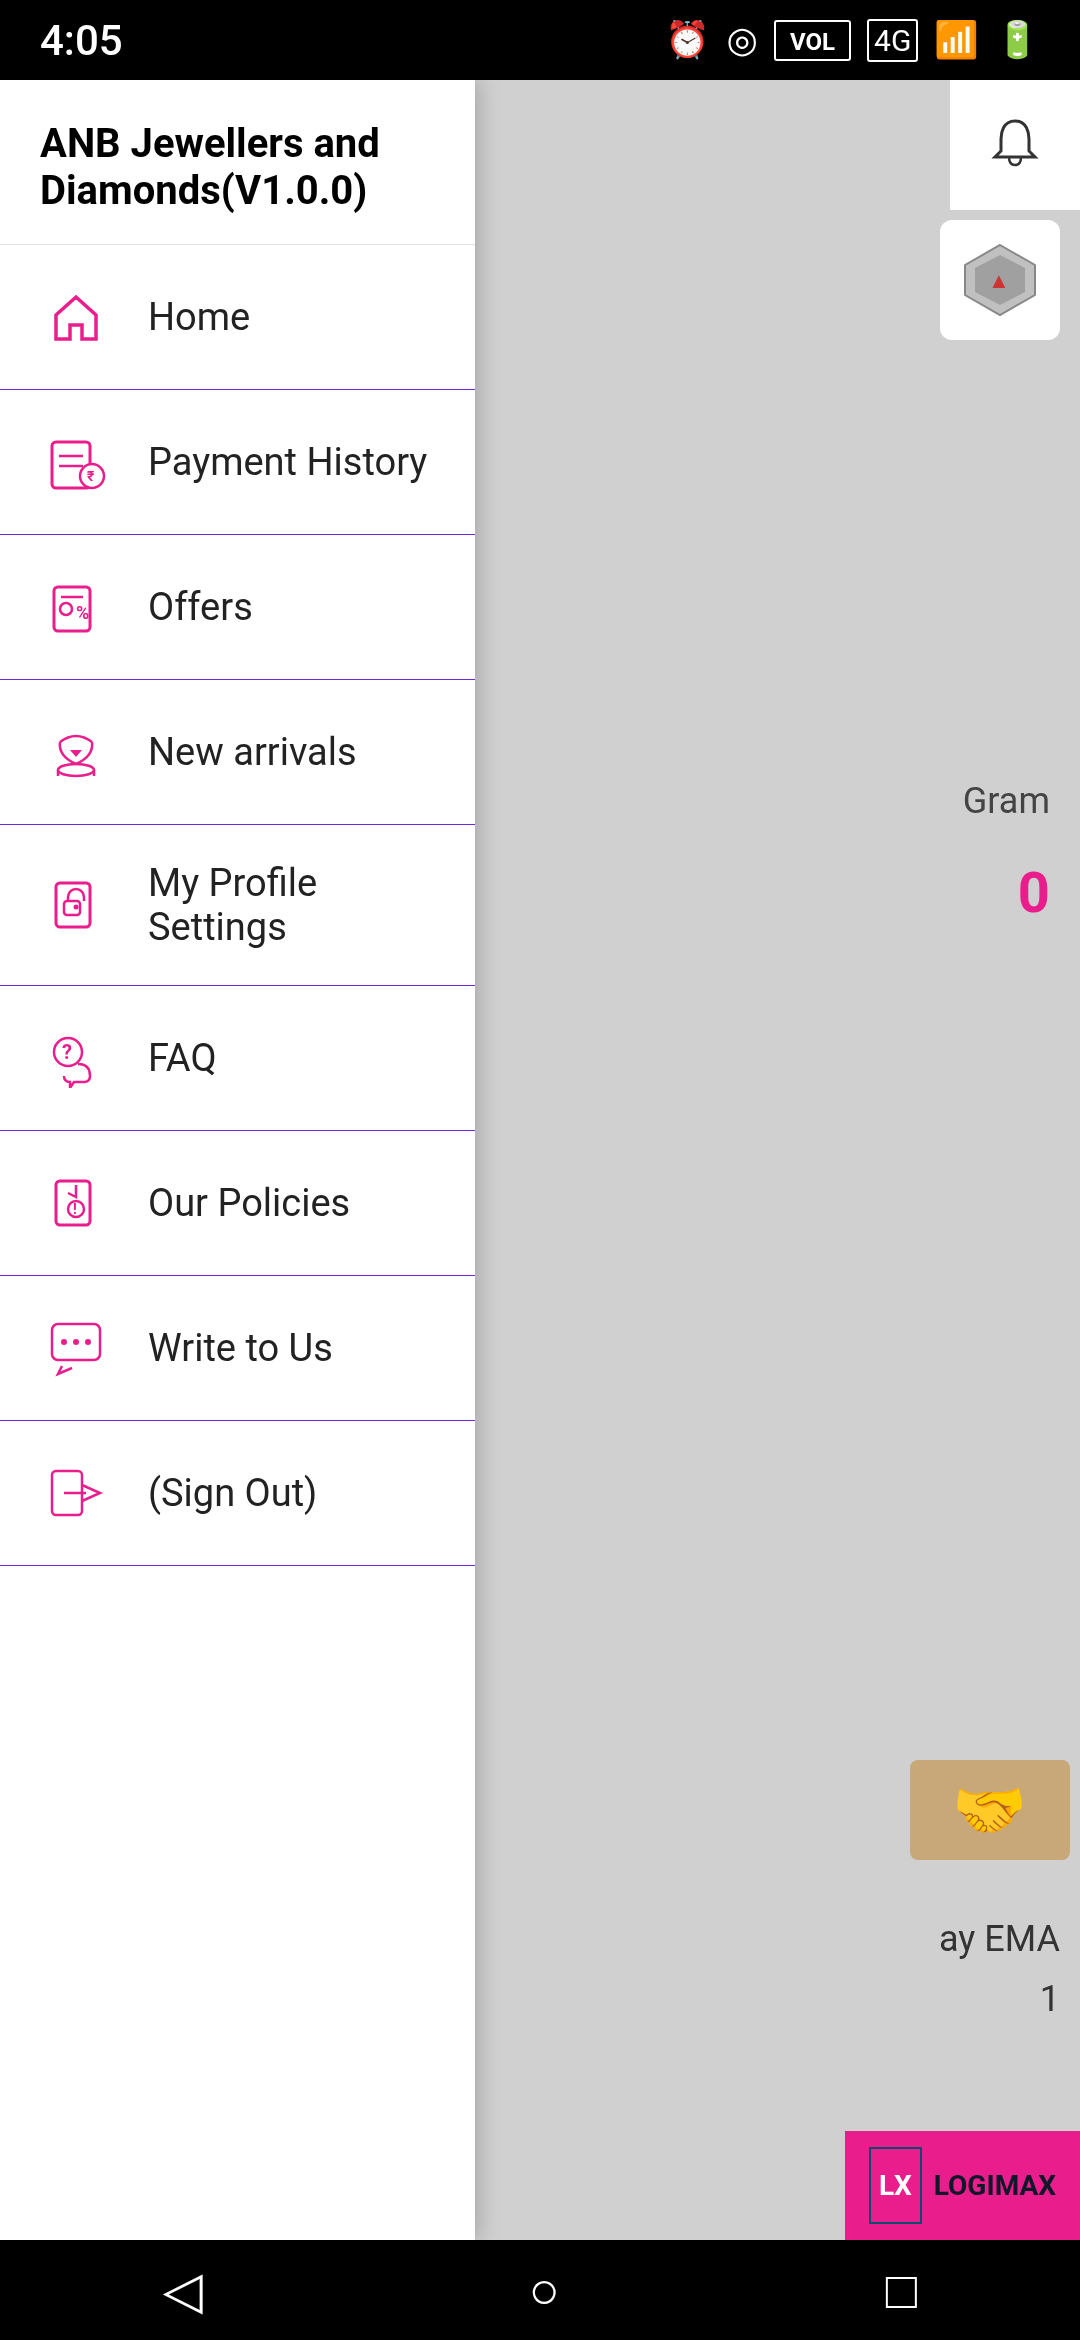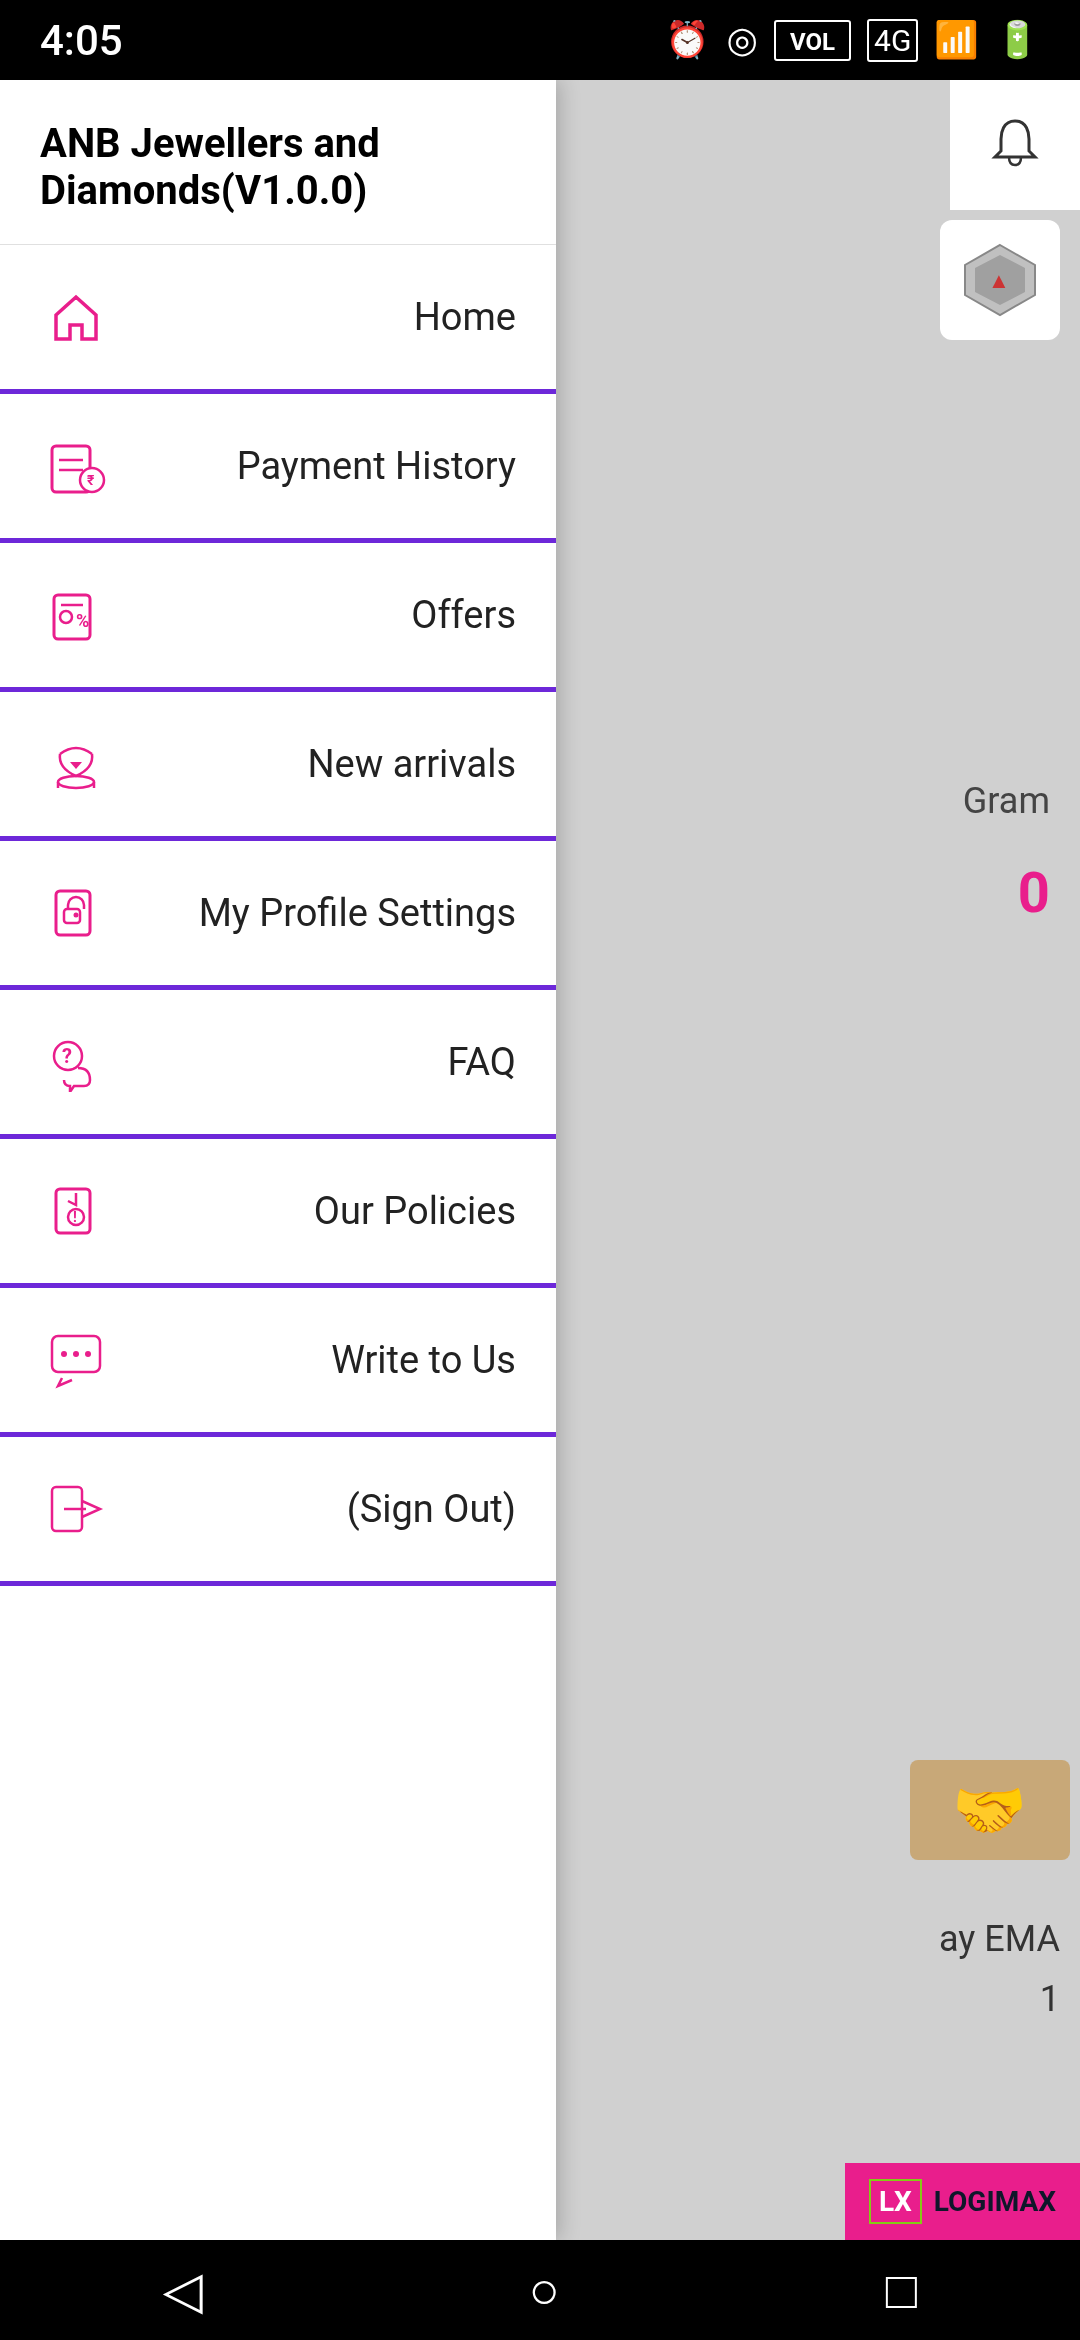--- a/index.html
+++ b/index.html
@@ -44,21 +44,21 @@
     
     .app-container {
       width: 100%;
       height: calc(2340px - 80px - 100px);
       display: flex;
       position: relative;
     }
 
     
     .drawer {
-      width: 556px;
+      width: 475px;
       height: 100%;
       background: #fff;
       display: flex;
       flex-direction: column;
       z-index: 50;
       box-shadow: 4px 0 20px rgba(0,0,0,0.2);
     }
 
     .drawer-header {
       padding: 40px 40px 30px 40px;
@@ -75,25 +75,24 @@
 
     .menu-list {
       flex: 1;
       overflow-y: auto;
     }
 
     .menu-item {
       display: flex;
       align-items: center;
       padding: 36px 40px;
-      border-bottom: 5px solid #6d28d9;
+      border-bottom: 1px solid #6d28d9;
       cursor: pointer;
       background: #fff;
       transition: background 0.1s;
-      justify-content: space-between;
     }
     .menu-icon {
       width: 72px;
       height: 72px;
       margin-right: 36px;
       display: flex;
       align-items: center;
       justify-content: center;
       flex-shrink: 0;
     }
@@ -311,21 +310,21 @@
     </div>
 
     <div style="position:absolute;bottom:280px;right:20px;">
       <span style="font-size:36px;color:#333;">ay EMA</span>
     </div>
     <div style="position:absolute;bottom:220px;right:20px;">
       <span style="font-size:36px;color:#333;">1</span>
     </div>
 
     <div style="position:absolute;bottom:0;right:0;background:#e91e8c;padding:16px 24px;display:flex;align-items:center;gap:12px;">
-      <span style="font-size:28px;color:#fff;font-weight:bold;border:2px solid #84cc16;padding:4px 8px;">LX</span>
+      <span style="font-size:28px;color:#fff;font-weight:bold;border:2px solid #0c4a6e;padding:20px 8px;">LX</span>
       <span style="font-size:28px;color:#0f172a;font-weight:bold;">LOGIMAX</span>
     </div>
 
   </div>
 
 </div>
 
 <div class="bottom-nav" style="position:fixed;bottom:0;left:0;width:1080px;height:100px;background:#000;display:flex;align-items:center;justify-content:space-around;">
   <span class="nav-btn" style="font-size:52px;color:#fff;cursor:pointer;">◁</span>
   <span class="nav-btn" style="font-size:52px;color:#fff;cursor:pointer;">○</span>

